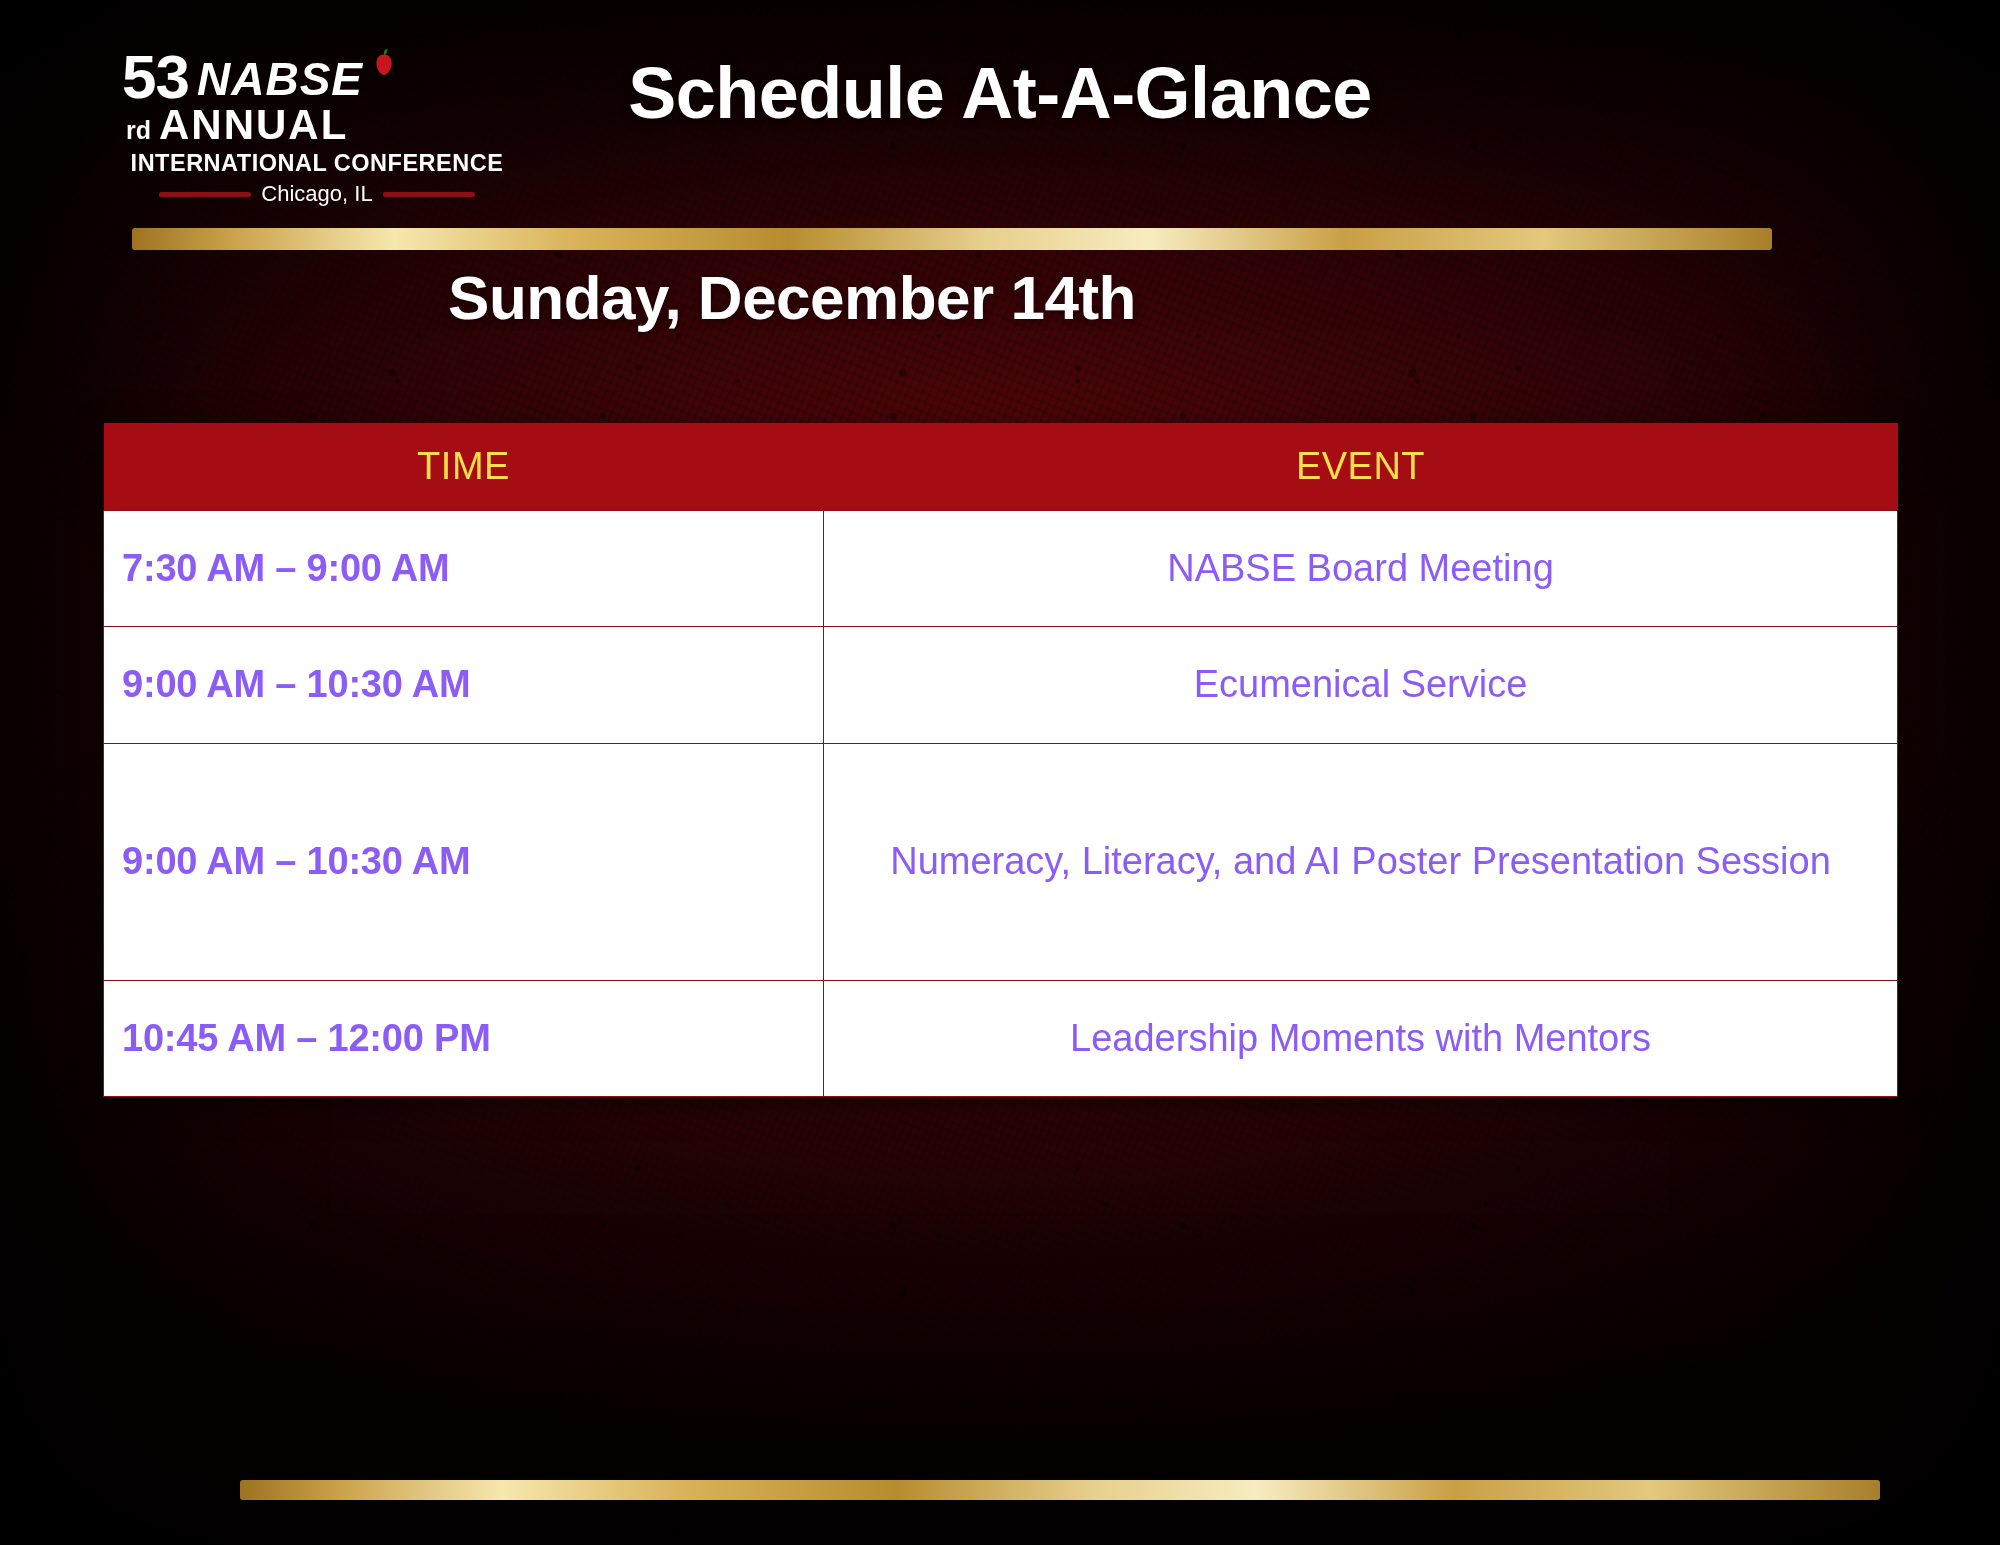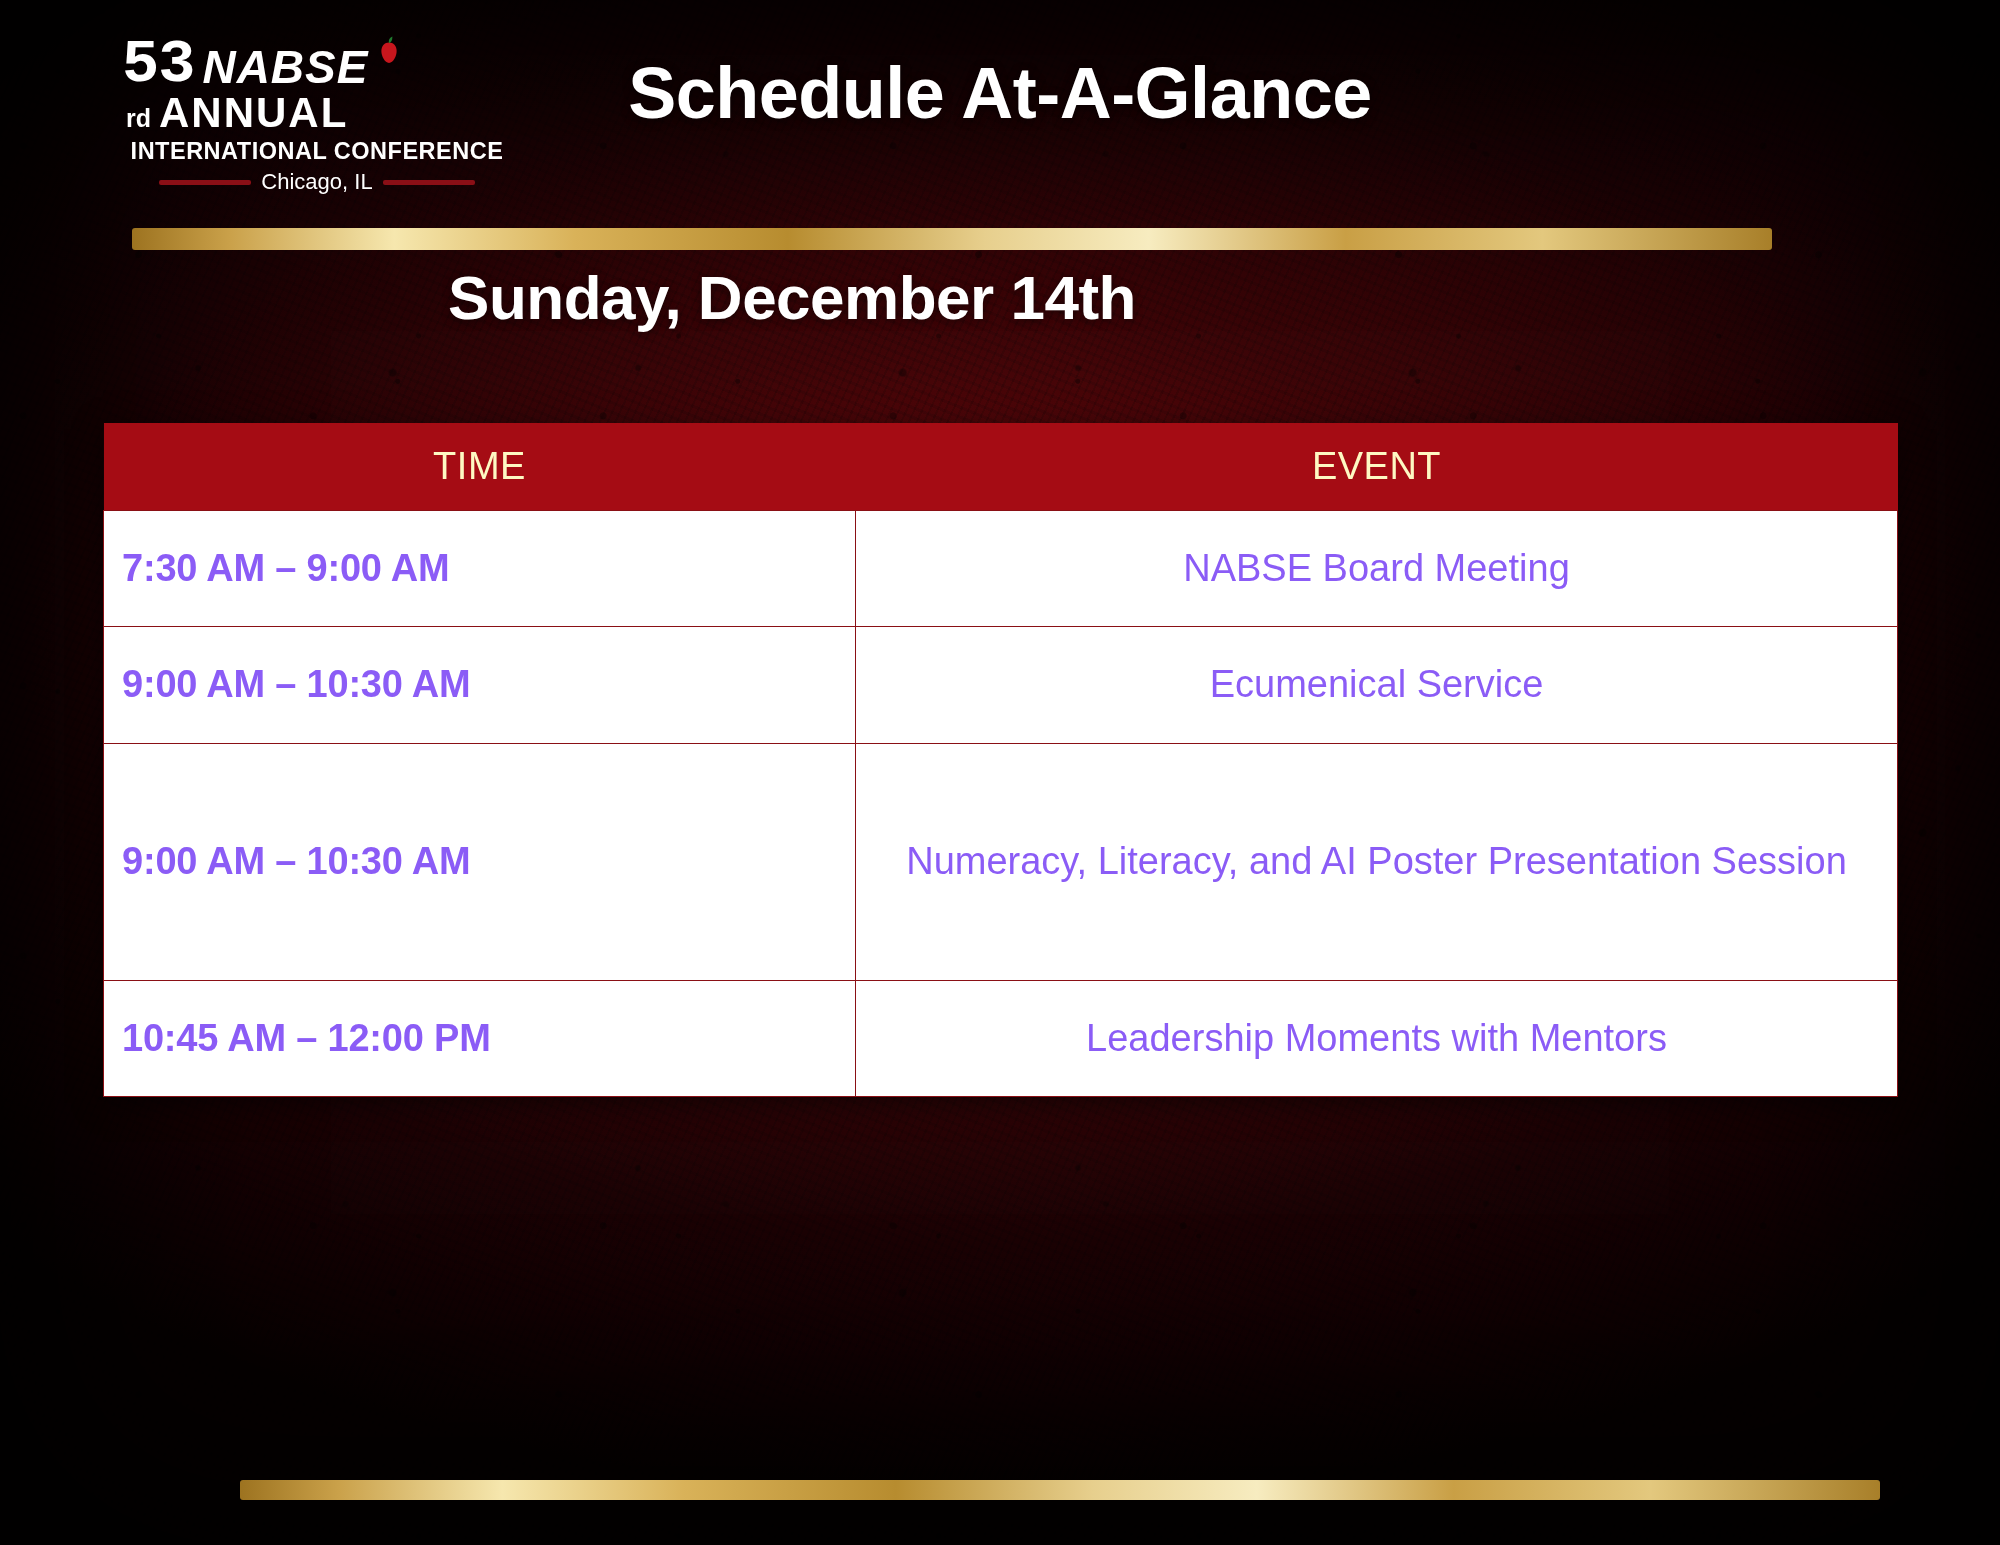--- a/index.html
+++ b/index.html
@@ -66,21 +66,22 @@
     display: flex;
     align-items: flex-end;
     justify-content: flex-start;
     gap: 8px;
     line-height: 1;
   }
   .logo-53 {
     font-size: 62px;
     font-weight: 800;
     letter-spacing: -1px;
-    font-family: Liberation Mono, monospace;
+    font-family: Liberation Sans, sans-serif;
+    margin-top: 12px;
   }
   .logo-nabse {
     font-size: 46px;
     font-weight: 800;
     font-style: italic;
     letter-spacing: 1px;
     position: relative;
     top: -6px;
   }
   .logo-apple {
@@ -198,24 +199,24 @@
     z-index: 6;
   }
   table.schedule {
     width: 100%;
     border-collapse: collapse;
     table-layout: fixed;
     box-shadow: 0 6px 26px rgba(0,0,0,0.55);
   }
   table.schedule thead th {
     background: #a50c14;
-    color: #fef9c3;
+    color: #fde047;
     font-size: 38px;
     font-weight: 400;
-    padding: 22px 26px;
+    padding: 22px 10px;
     text-align: center;
     letter-spacing: 0.5px;
   }
   table.schedule thead th.th-time { width: 700px; }
   table.schedule tbody td {
     background: #ffffff;
     color: #8b5cf6;
     border: 1px solid #8a1015;
     vertical-align: middle;
   }

